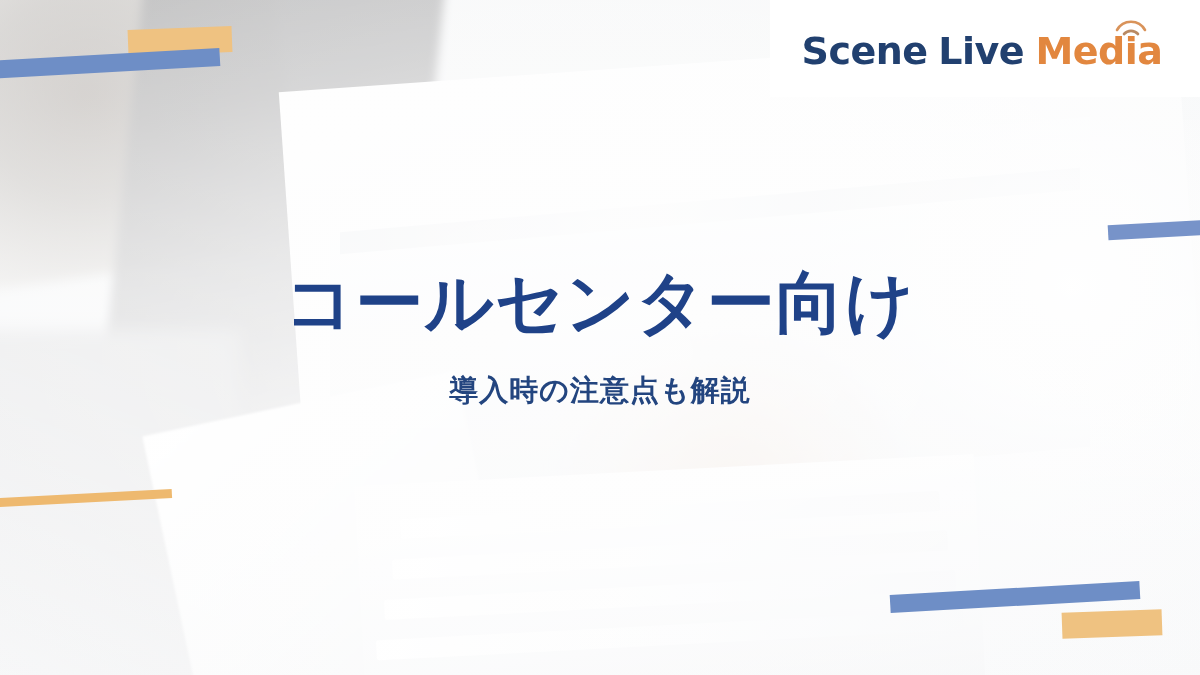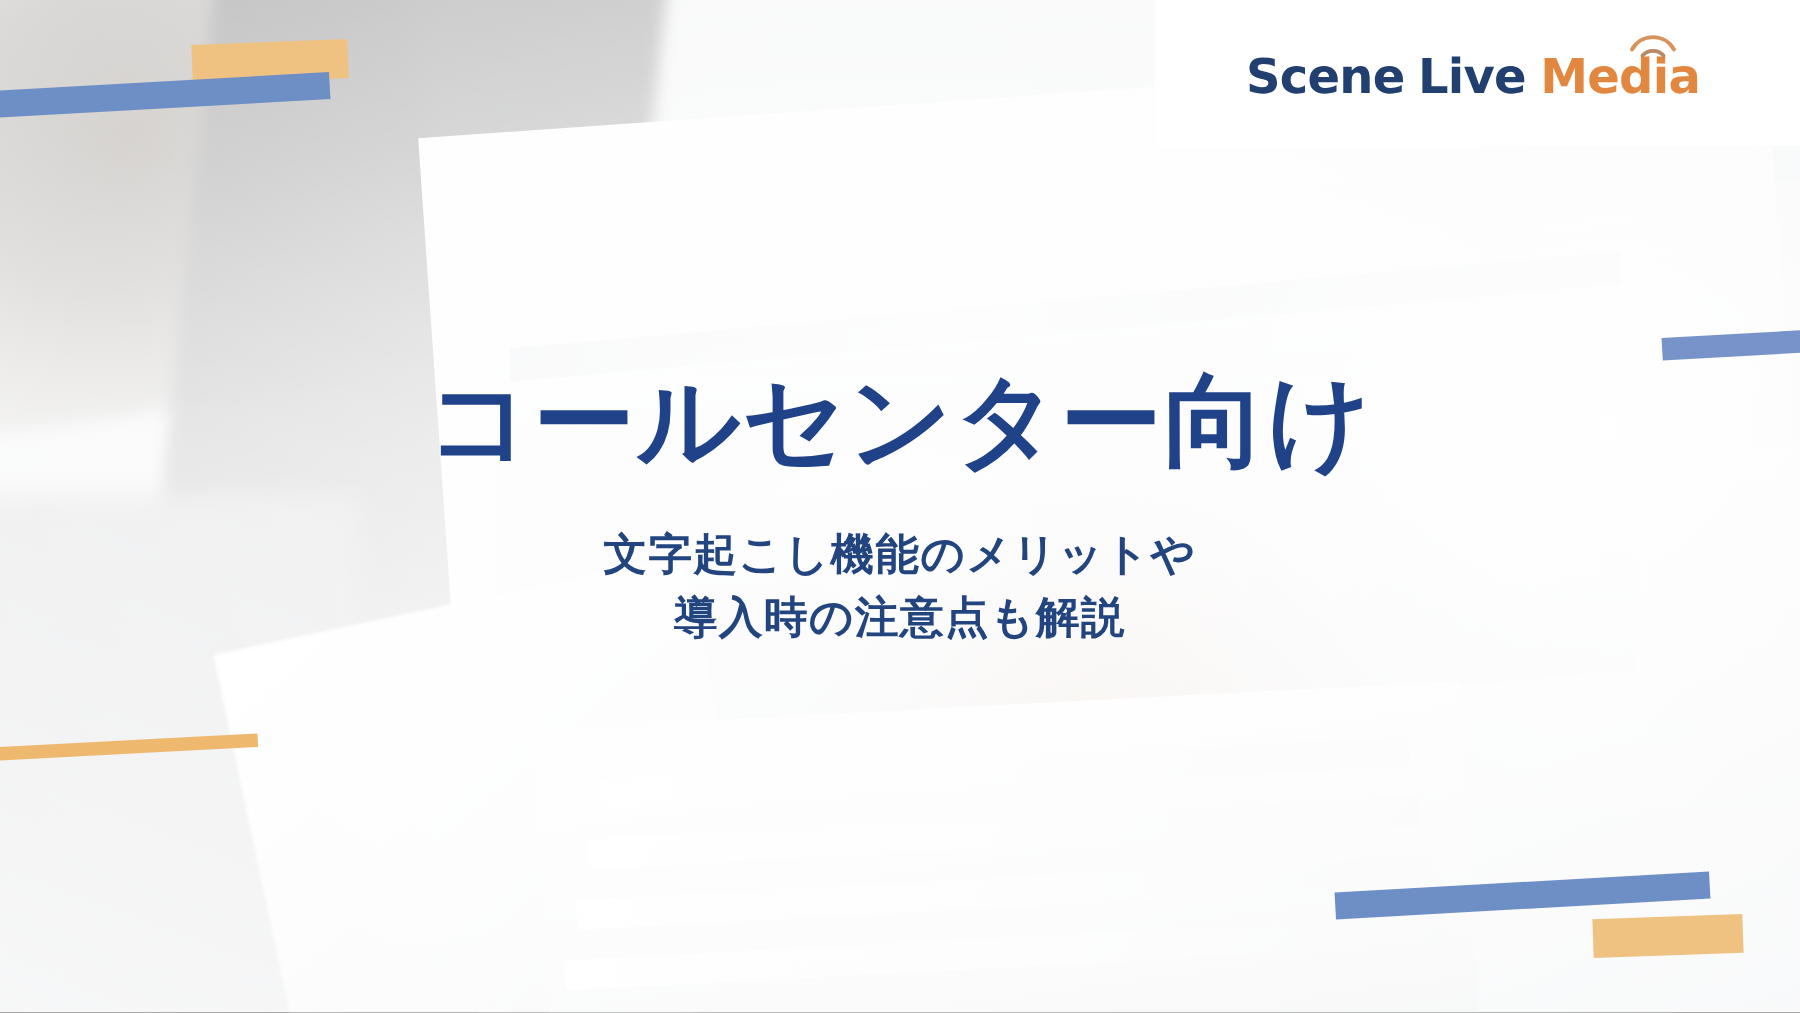--- a/index.html
+++ b/index.html
@@ -105,21 +105,21 @@
   
   .logo-panel{
     position:absolute;right:0;top:0;width:430px;height:97px;
     background:#ffffff;
     display:flex;align-items:center;justify-content:center;
   }
   .logo{
     position:relative;
     font-family:"DejaVu Sans","Liberation Sans",sans-serif;
     font-weight:bold;
-    font-size:32px;
+    font-size:38px;
     letter-spacing:-0.5px;
     line-height:1;
     white-space:nowrap;
     margin-top:4px;
     padding-right:6px;
   }
   .logo .w1{color:#21406f;}
   .logo .w2{color:#21406f;margin-left:.28em;}
   .logo .w3{color:#e2873f;margin-left:.30em;}
   .logo-wifi{
@@ -197,18 +197,17 @@
         <path d="M10 18 A9.5 9.5 0 0 1 24 18" fill="none" stroke="#b98a63" stroke-width="2.6" stroke-linecap="round"></path>
       </svg>
     </div>
   </div>
 
   <div class="content">
     <h1 class="title">
       <span class="ln">コールセンター向け</span>
     </h1>
     <p class="subtitle">
-      <span class="ln">文字起こし機能のメリットや</span>
       <span class="ln">導入時の注意点も解説</span>
     </p>
   </div>
 
 </div>
 
 </body></html>

